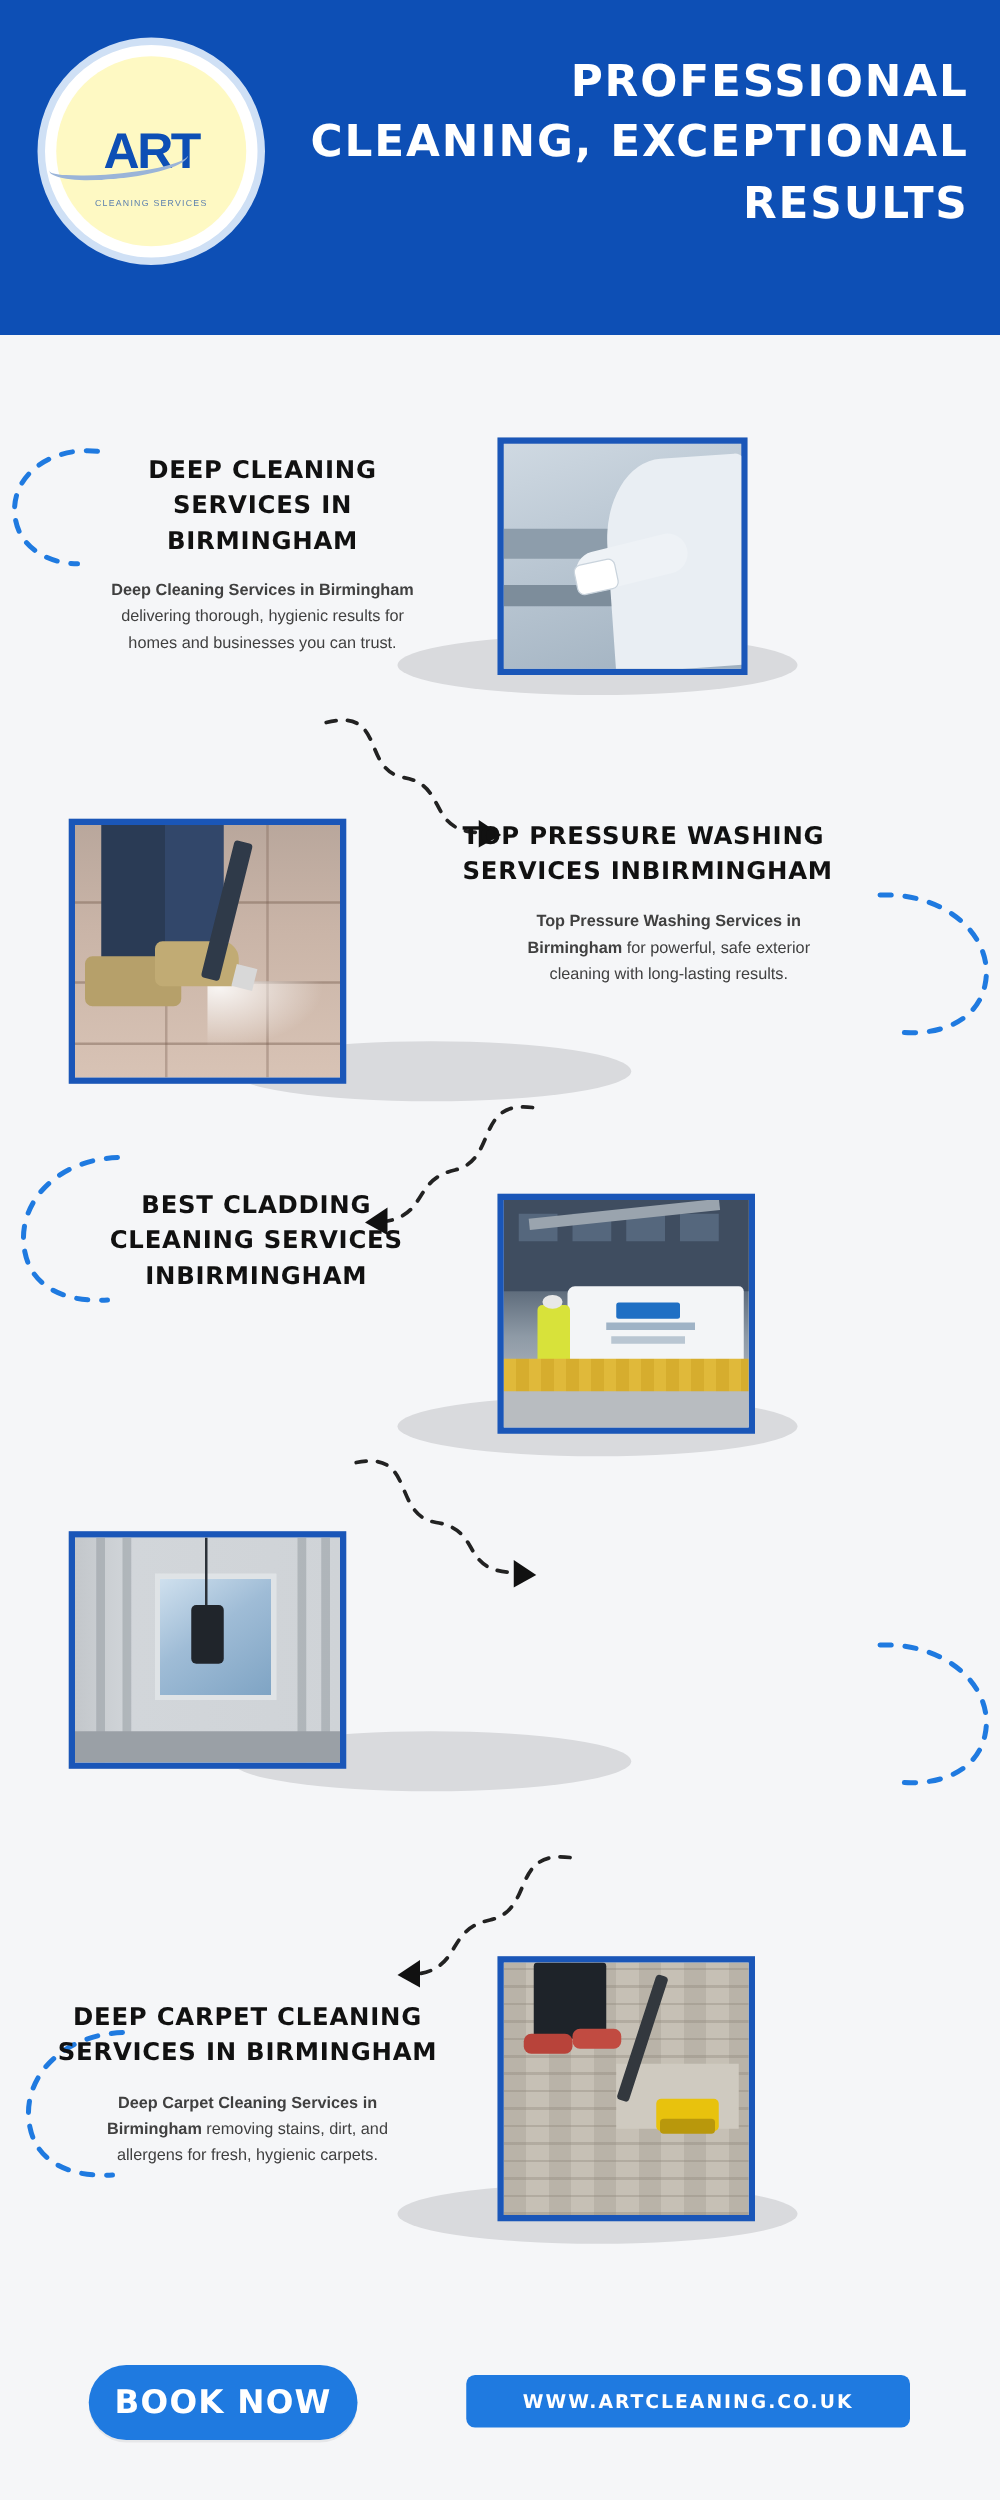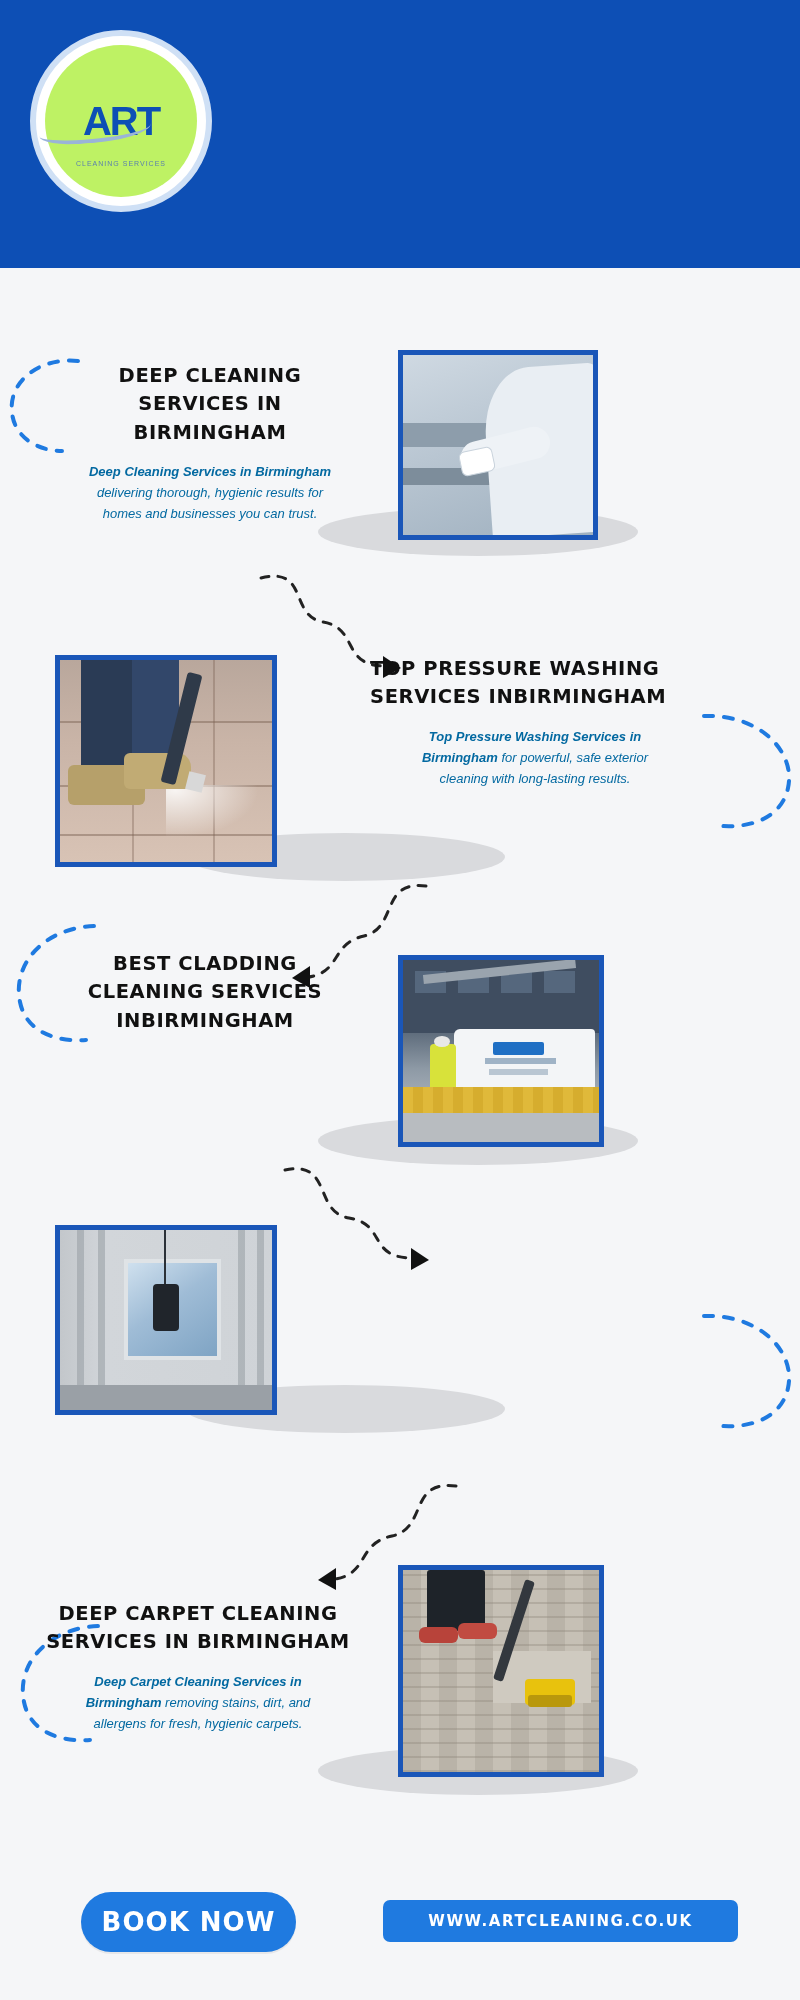--- a/index.html
+++ b/index.html
@@ -28,21 +28,21 @@
     border-radius: 50%;
     background: #ffffff;
     border: 6px solid #cfe0f5;
     display: flex;
     align-items: center;
     justify-content: center;
   }
   .logo-inner {
     width: 152px; height: 152px;
     border-radius: 50%;
-    background: #bef264;
+    background: #fef9c3;
     display: flex;
     align-items: center;
     justify-content: center;
     position: relative;
   }
   .logo-text {
     font-family: "Liberation Sans", sans-serif;
     font-weight: bold;
     font-size: 40px;
     letter-spacing: -2px;
@@ -92,24 +92,23 @@
     font-family: "DejaVu Sans", sans-serif;
     font-size: 19.5px;
     font-weight: bold;
     color: #111111;
     letter-spacing: 0.6px;
     line-height: 1.45;
   }
   .sec-body {
     font-family: "Liberation Sans", sans-serif;
     font-size: 13px;
-    color: #0369a1;
+    color: #404040;
     line-height: 1.62;
     margin-top: 14px;
-    font-style: italic;
   }
   .sec-body b { font-weight: bold; }
 
   
   .photo-wrap { position: absolute; }
   .photo-shadow {
     position: absolute;
     background: #d9dadd;
     border-radius: 50%;
     z-index: 1;
@@ -178,21 +177,21 @@
   .p5-wand { position:absolute; left:54%; top:4%; width:5%; height:52%; background:#33383e; transform:rotate(18deg); border-radius:3px; }
   .p5-head { position:absolute; left:62%; top:54%; width:26%; height:13%; background:#e8c20d; border-radius:4px; }
   .p5-head2 { position:absolute; left:64%; top:62%; width:22%; height:6%; background:#b9980c; border-radius:3px; }
 
   
   svg.decor { position: absolute; overflow: visible; pointer-events: none; }
 
   
   .footer {
     position: absolute;
-    left: 11px; bottom: 0;
+    left: 1px; bottom: 0;
     width: 664px; height: 140px;
   }
   .book-now {
     position: absolute;
     left: 70px; top: 32px;
     width: 215px; height: 60px;
     background: #1f7ae0;
     border-radius: 32px;
     color: #ffffff;
     font-family: "DejaVu Sans", sans-serif;
@@ -222,20 +221,21 @@
 <body>
 
 <div class="header">
   <div class="logo-circle">
     <div class="logo-inner">
       <div class="logo-text">ART</div>
       <div class="logo-swoosh"></div>
       <div class="logo-sub">CLEANING SERVICES</div>
     </div>
   </div>
+  <div class="header-title">PROFESSIONAL CLEANING, EXCEPTIONAL RESULTS</div>
 </div>
 
 <svg class="decor" style="left:0px; top:355px; width:90px; height:110px;">
   <path d="M78,6 C40,2 8,26 12,58 C15,84 40,96 62,96" fill="none" stroke="#1f7ae0" stroke-width="4" stroke-linecap="round" stroke-dasharray="9 11"></path>
 </svg>
 
 <svg class="decor" style="left:255px; top:570px; width:160px; height:110px;">
   <path d="M6,8 C54,-4 34,46 68,52 C104,58 86,96 130,96" fill="none" stroke="#222" stroke-width="3" stroke-linecap="round" stroke-dasharray="8 9"></path>
   <polygon points="128,86 146,98 128,108" fill="#111"></polygon>
 </svg>

